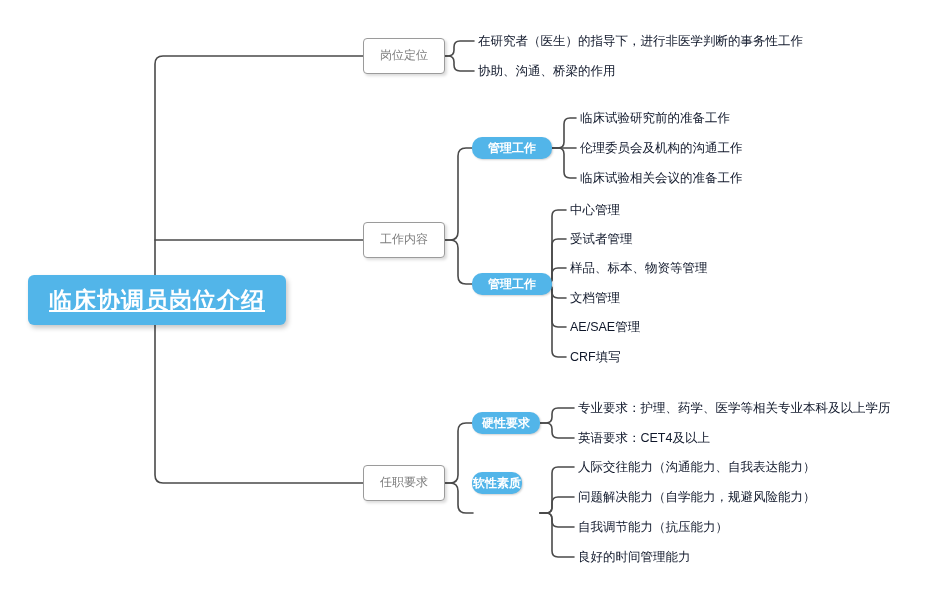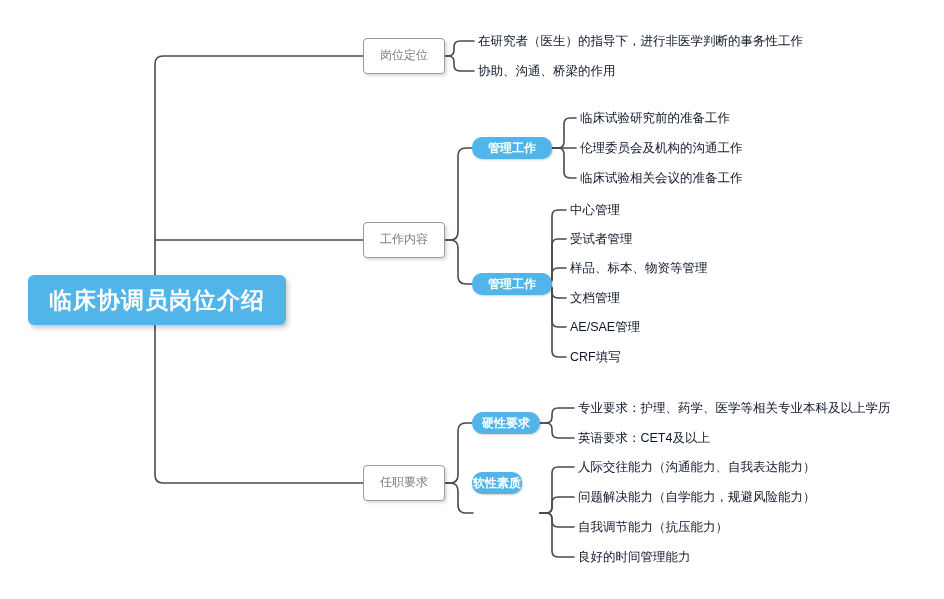--- a/index.html
+++ b/index.html
@@ -7,20 +7,21 @@
     position:relative;width:944px;height:599px;background:#ffffff;overflow:hidden;
     font-family:"Liberation Sans","DejaVu Sans",sans-serif;
   }
   .canvas svg{position:absolute;left:0;top:0;}
   .node{position:absolute;box-sizing:border-box;white-space:nowrap;}
   .root{
     width:258px;height:50px;line-height:50px;text-align:center;
     background:#52b5e9;color:#ffffff;font-size:23px;font-weight:bold;
     border-radius:6px;letter-spacing:1px;
     box-shadow:2px 3px 5px rgba(0,0,0,0.22);
+    text-decoration:underline;
   }
   .branch-box{
     width:82px;height:36px;line-height:33px;text-align:center;
     background:#ffffff;color:#7d7d7d;font-size:12px;
     border:1.5px solid #9b9b9b;border-radius:4px;
     box-shadow:2px 2px 3px rgba(0,0,0,0.14);
   }
   .pill{
     height:22px;line-height:22px;text-align:center;
     background:#52b5e9;color:#ffffff;font-size:12px;font-weight:bold;
@@ -88,21 +89,21 @@
   <div class="node leaf" style="left:580px;top:140px;">伦理委员会及机构的沟通工作</div>
   <div class="node leaf" style="left:580px;top:170px;">临床试验相关会议的准备工作</div>
 
   <div class="node leaf" style="left:570px;top:202px;">中心管理</div>
   <div class="node leaf" style="left:570px;top:231px;">受试者管理</div>
   <div class="node leaf" style="left:570px;top:260px;">样品、标本、物资等管理</div>
   <div class="node leaf" style="left:570px;top:290px;">文档管理</div>
   <div class="node leaf" style="left:570px;top:319px;">AE/SAE管理</div>
   <div class="node leaf" style="left:570px;top:349px;">CRF填写</div>
 
-  <div class="node pill" style="left:472px;top:412px;width:68px;border-radius:11px;">硬性要求</div>
+  <div class="node pill" style="left:472px;top:412px;width:68px;">硬性要求</div>
   <div class="node pill" style="left:472px;top:472px;width:50px;">软性素质</div>
 
   <div class="node leaf" style="left:578px;top:400px;">专业要求：护理、药学、医学等相关专业本科及以上学历</div>
   <div class="node leaf" style="left:578px;top:430px;">英语要求：CET4及以上</div>
 
   <div class="node leaf" style="left:578px;top:459px;">人际交往能力（沟通能力、自我表达能力）</div>
   <div class="node leaf" style="left:578px;top:489px;">问题解决能力（自学能力，规避风险能力）</div>
   <div class="node leaf" style="left:578px;top:519px;">自我调节能力（抗压能力）</div>
   <div class="node leaf" style="left:578px;top:549px;">良好的时间管理能力</div>
 

